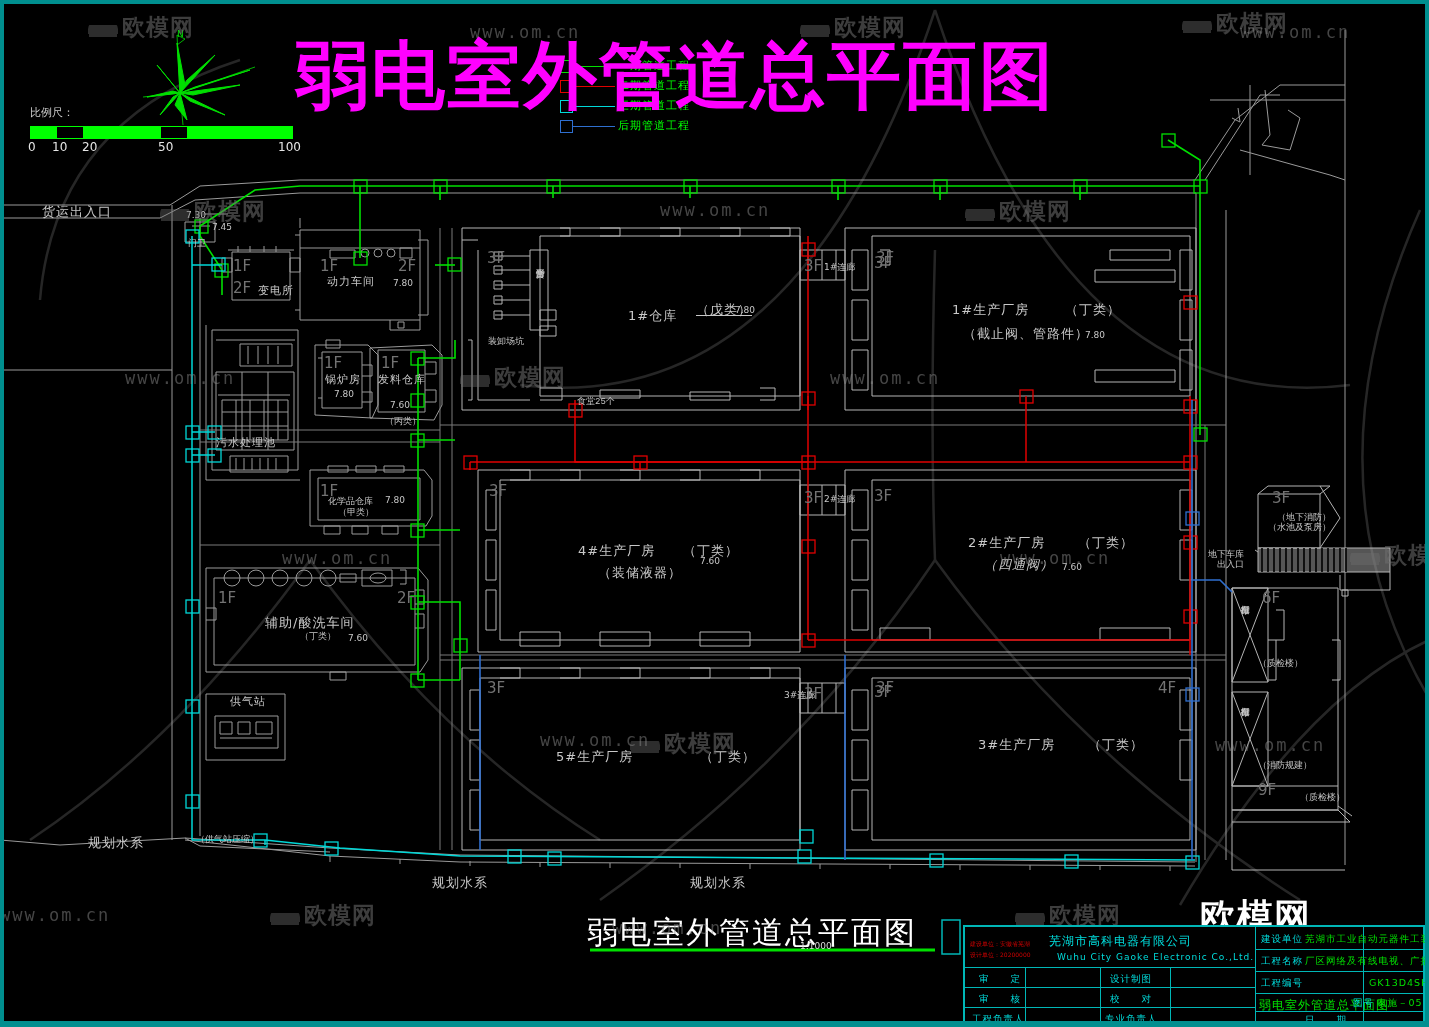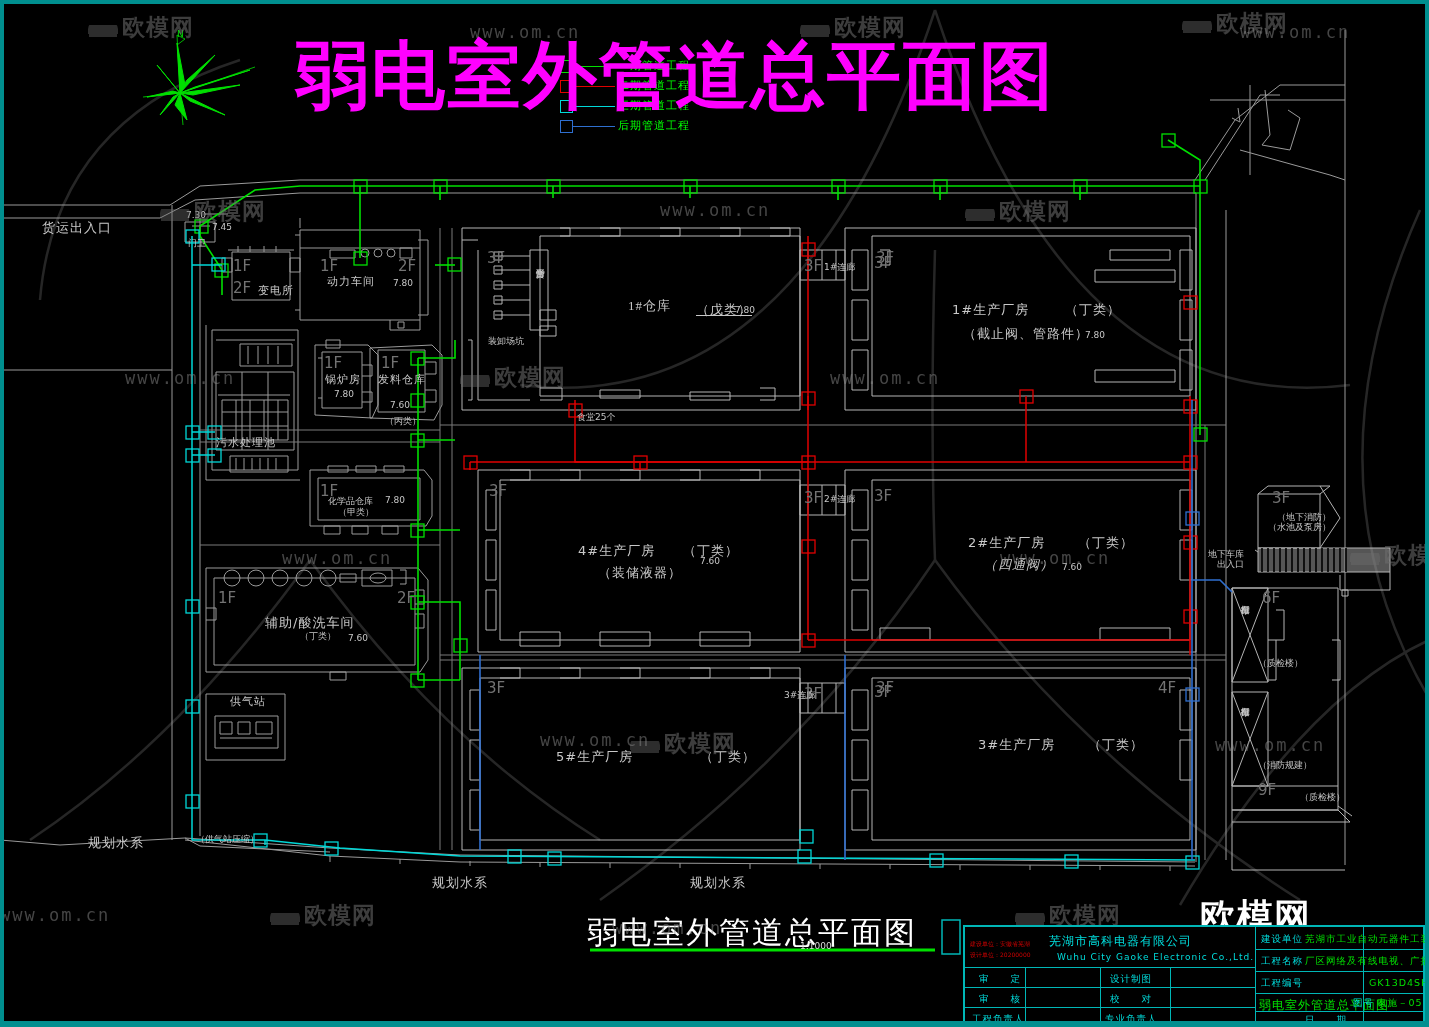--- a/index.html
+++ b/index.html
@@ -476,20 +476,35 @@
       <polygon points="45,68 22,40 40,62"></polygon>
       <polygon points="45,68 42,18 50,60"></polygon>
     </g>
     <g stroke="#00e000" stroke-width="0.8" fill="none">
       <path d="M 45 68 L 42 10 M 45 68 L 120 42 M 45 68 L 48 100 M 45 68 L 8 72"></path>
       <path d="M 42 10 L 50 14 L 42 20"></path>
     </g>
     <text x="42" y="12" fill="#00e000" font-size="9" font-family="DejaVu Sans">N</text>
   </svg>
 
+  <div id="scalewrap">
+    <div id="scalelabel" class="grn">比例尺：</div>
+    <div id="scalebar">
+      <i style="left:0;width:26px;"></i>
+      <i style="left:52px;width:78px;"></i>
+      <i style="left:156px;width:105px;"></i>
+    </div>
+    <div id="scaleticks">
+      <span style="left:-2px">0</span>
+      <span style="left:22px">10</span>
+      <span style="left:52px">20</span>
+      <span style="left:128px">50</span>
+      <span style="left:248px">100</span>
+    </div>
+  </div>
 
   <div id="legend">
     <div class="legrow">
       <span class="legbox" style="border:1px solid #00e000;"></span>
       <span class="legline" style="background:#00e000;"></span>
       <span class="legtxt grn">一期管道工程</span>
     </div>
     <div class="legrow">
       <span class="legbox" style="border:1px solid #e00000;"></span>
       <span class="legline" style="background:#e00000;"></span>
@@ -502,21 +517,21 @@
     </div>
     <div class="legrow">
       <span class="legbox" style="border:1px solid #2f6fd0;"></span>
       <span class="legline" style="background:#2f6fd0;"></span>
       <span class="legtxt grn">后期管道工程</span>
     </div>
   </div>
 
   <div id="maintitle">弱电室外管道总平面图</div>
 
-  <div class="cadtxt big" style="left:42px;top:221px;">货运出入口</div>
+  <div class="cadtxt big" style="left:42px;top:205px;">货运出入口</div>
   <div class="cadtxt sm" style="left:186px;top:210px;">7.30</div>
   <div class="cadtxt sm" style="left:212px;top:222px;">7.45</div>
   <div class="cadtxt sm" style="left:188px;top:238px;">门卫</div>
 
   <div class="cadtxt flr" style="left:233px;top:258px;">1F</div>
   <div class="cadtxt flr" style="left:233px;top:280px;">2F</div>
   <div class="cadtxt" style="left:258px;top:285px;">变电所</div>
 
   <div class="cadtxt flr" style="left:320px;top:258px;">1F</div>
   <div class="cadtxt flr" style="left:398px;top:258px;">2F</div>
@@ -542,26 +557,26 @@
   <div class="cadtxt flr" style="left:218px;top:590px;">1F</div>
   <div class="cadtxt flr" style="left:397px;top:590px;">2F</div>
   <div class="cadtxt big" style="left:265px;top:616px;">辅助/酸洗车间</div>
   <div class="cadtxt sm" style="left:300px;top:631px;">（丁类）</div>
   <div class="cadtxt sm" style="left:348px;top:633px;">7.60</div>
 
   <div class="cadtxt" style="left:230px;top:696px;">供气站</div>
   <div class="cadtxt sm" style="left:196px;top:834px;">（供气站压缩）</div>
 
   <div class="cadtxt flr" style="left:487px;top:250px;">3F</div>
-  <div class="cadtxt big" style="left:628px;top:299px;font-family:Liberation Serif, serif;">1#仓库</div>
+  <div class="cadtxt big" style="left:628px;top:309px;">1#仓库</div>
   <div class="cadtxt big" style="left:696px;top:303px;text-decoration:underline;">（戊类）</div>
   <div class="cadtxt sm" style="left:735px;top:305px;">7.80</div>
   <div class="cadtxt sm" style="left:488px;top:336px;">装卸场坑</div>
   <div class="cadtxt sm" style="left:535px;top:262px;writing-mode:vertical-rl;">卸货平台</div>
-  <div class="cadtxt sm" style="left:577px;top:412px;">食堂25个</div>
+  <div class="cadtxt sm" style="left:577px;top:397px;font-family:Liberation Mono, monospace;">食堂25个</div>
 
   <div class="cadtxt flr" style="left:804px;top:258px;">3F</div>
   <div class="cadtxt sm" style="left:824px;top:262px;">1#连廊</div>
   <div class="cadtxt flr" style="left:874px;top:255px;">3F</div>
 
   <div class="cadtxt flr" style="left:804px;top:490px;">3F</div>
   <div class="cadtxt sm" style="left:824px;top:494px;">2#连廊</div>
   <div class="cadtxt flr" style="left:874px;top:488px;">3F</div>
 
   <div class="cadtxt flr" style="left:804px;top:686px;">3F</div>

